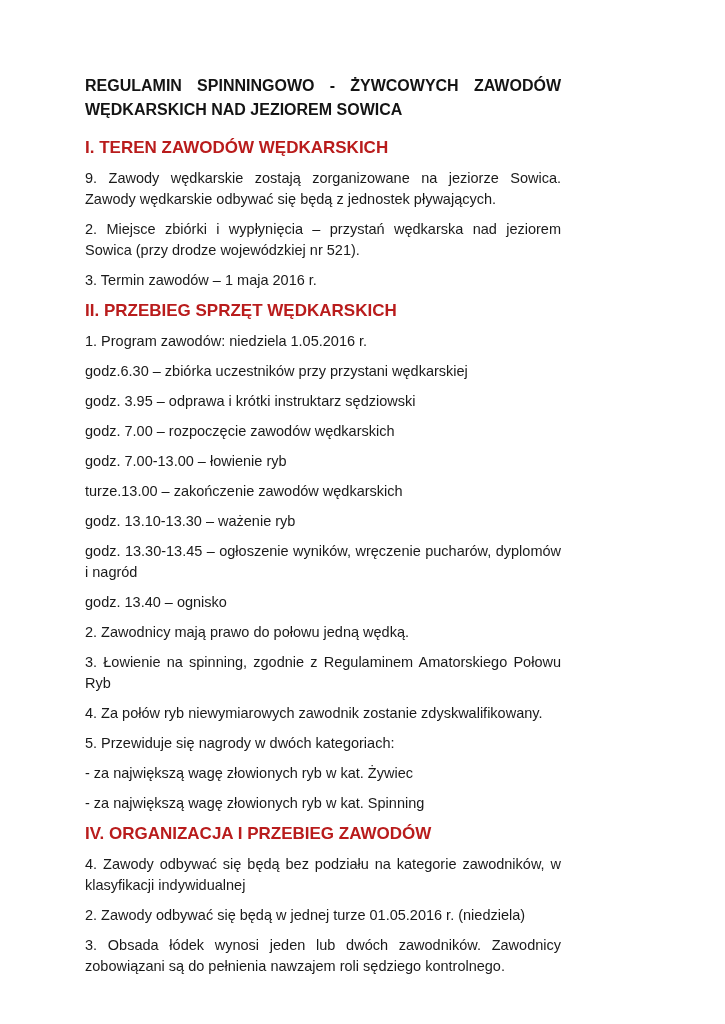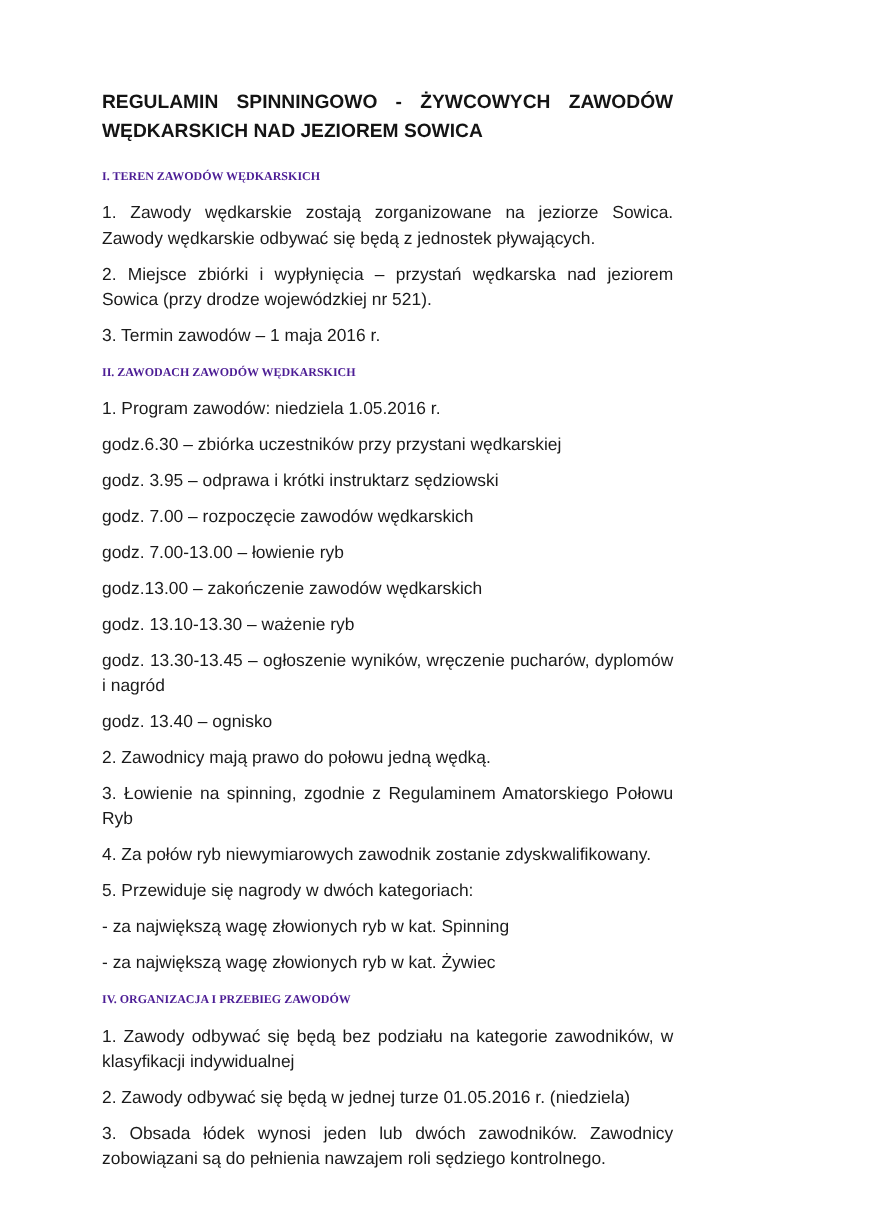--- a/index.html
+++ b/index.html
@@ -16,63 +16,62 @@
   }
   .doc-title {
     font-size: 16px;
     font-weight: bold;
     line-height: 1.5;
     text-align: justify;
     margin: 0 0 15px 0;
     color: #141414;
   }
   .section-heading {
-    font-size: 10px;
+    font-size: 17px;
     font-weight: bold;
     line-height: 21px;
     margin: 3px 0 10px 0;
-    color: #4c1d95;
-    font-family: Liberation Serif, serif;
+    color: #b91c1c;
   }
   .para {
     font-size: 14.5px;
     line-height: 21px;
     margin: 0 0 9px 0;
     text-align: justify;
     color: #1a1a1a;
   }
 </style>
 </head>
 <body>
 
 <div class="page">
 
   <h1 class="doc-title">REGULAMIN SPINNINGOWO - ŻYWCOWYCH ZAWODÓW WĘDKARSKICH NAD JEZIOREM SOWICA</h1>
 
   <h2 class="section-heading">I. TEREN ZAWODÓW WĘDKARSKICH</h2>
-  <p class="para">1. Zawody wędkarskie zostają zorganizowane na jeziorze Sowica. Zawody wędkarskie odbywać się będą z jednostek pływających.</p>
+  <p class="para">9. Zawody wędkarskie zostają zorganizowane na jeziorze Sowica. Zawody wędkarskie odbywać się będą z jednostek pływających.</p>
   <p class="para">2. Miejsce zbiórki i wypłynięcia – przystań wędkarska nad jeziorem Sowica (przy drodze wojewódzkiej nr 521).</p>
   <p class="para">3. Termin zawodów – 1 maja 2016 r.</p>
 
-  <h2 class="section-heading">II. ZAWODACH ZAWODÓW WĘDKARSKICH</h2>
+  <h2 class="section-heading">II. PRZEBIEG SPRZĘT WĘDKARSKICH</h2>
   <p class="para">1. Program zawodów: niedziela 1.05.2016 r.</p>
   <p class="para">godz.6.30 – zbiórka uczestników przy przystani wędkarskiej</p>
   <p class="para">godz. 3.95 – odprawa i krótki instruktarz sędziowski</p>
   <p class="para">godz. 7.00 – rozpoczęcie zawodów wędkarskich</p>
   <p class="para">godz. 7.00-13.00 – łowienie ryb</p>
-  <p class="para">godz.13.00 – zakończenie zawodów wędkarskich</p>
+  <p class="para">turze.13.00 – zakończenie zawodów wędkarskich</p>
   <p class="para">godz. 13.10-13.30 – ważenie ryb</p>
   <p class="para">godz. 13.30-13.45 – ogłoszenie wyników, wręczenie pucharów, dyplomów i nagród</p>
   <p class="para">godz. 13.40 – ognisko</p>
 
   <p class="para">2. Zawodnicy mają prawo do połowu jedną wędką.</p>
   <p class="para">3. Łowienie na spinning, zgodnie z Regulaminem Amatorskiego Połowu Ryb</p>
   <p class="para">4. Za połów ryb niewymiarowych zawodnik zostanie zdyskwalifikowany.</p>
   <p class="para">5. Przewiduje się nagrody w dwóch kategoriach:</p>
+  <p class="para">- za największą wagę złowionych ryb w kat. Żywiec</p>
   <p class="para">- za największą wagę złowionych ryb w kat. Spinning</p>
-  <p class="para">- za największą wagę złowionych ryb w kat. Żywiec</p>
 
   <h2 class="section-heading">IV. ORGANIZACJA I PRZEBIEG ZAWODÓW</h2>
-  <p class="para">1. Zawody odbywać się będą bez podziału na kategorie zawodników, w klasyfikacji indywidualnej</p>
+  <p class="para">4. Zawody odbywać się będą bez podziału na kategorie zawodników, w klasyfikacji indywidualnej</p>
   <p class="para">2. Zawody odbywać się będą w jednej turze 01.05.2016 r. (niedziela)</p>
   <p class="para">3. Obsada łódek wynosi jeden lub dwóch zawodników. Zawodnicy zobowiązani są do pełnienia nawzajem roli sędziego kontrolnego.</p>
 
 </div>
 
 </body></html>

